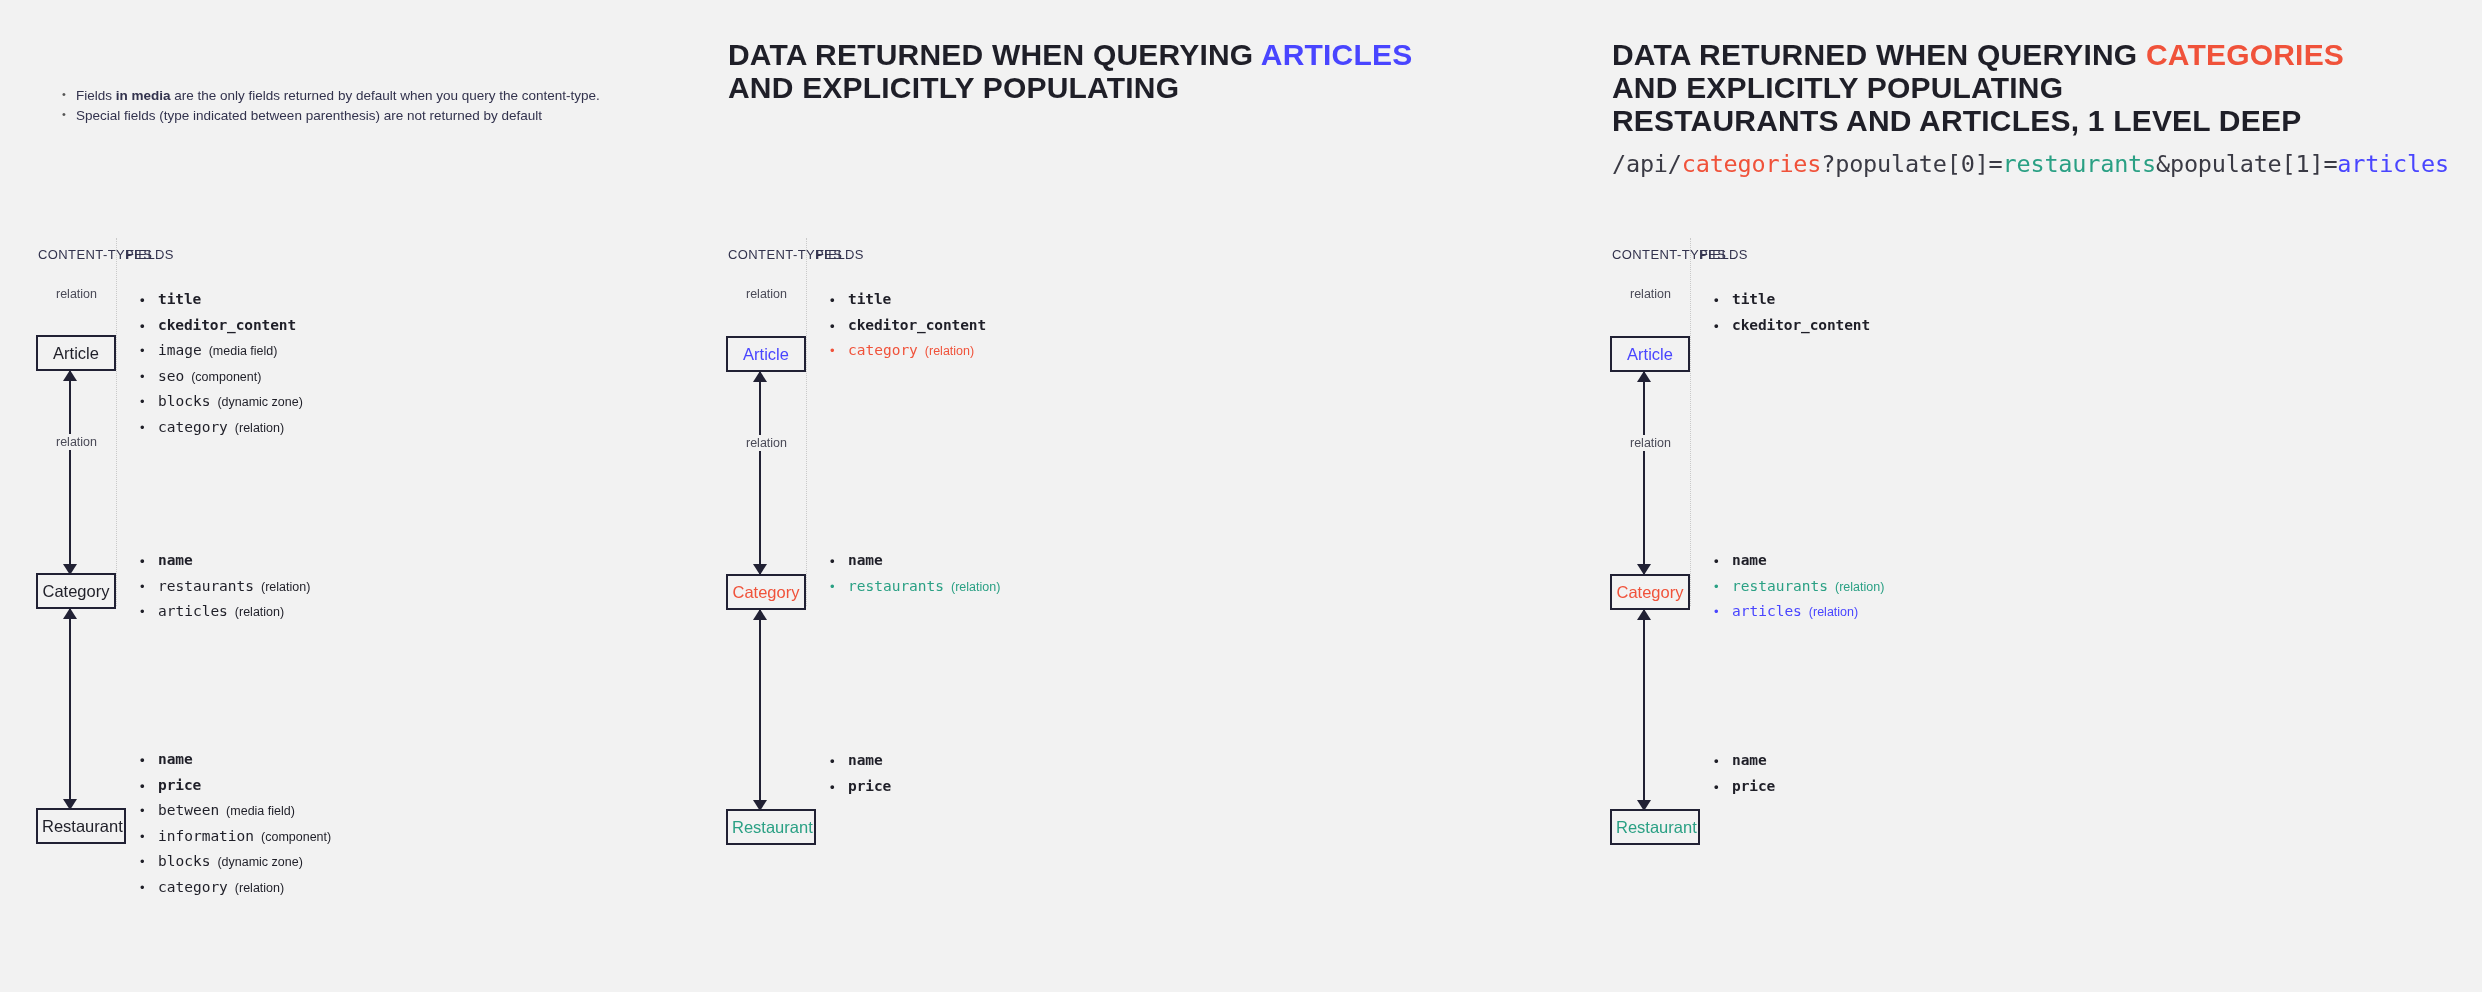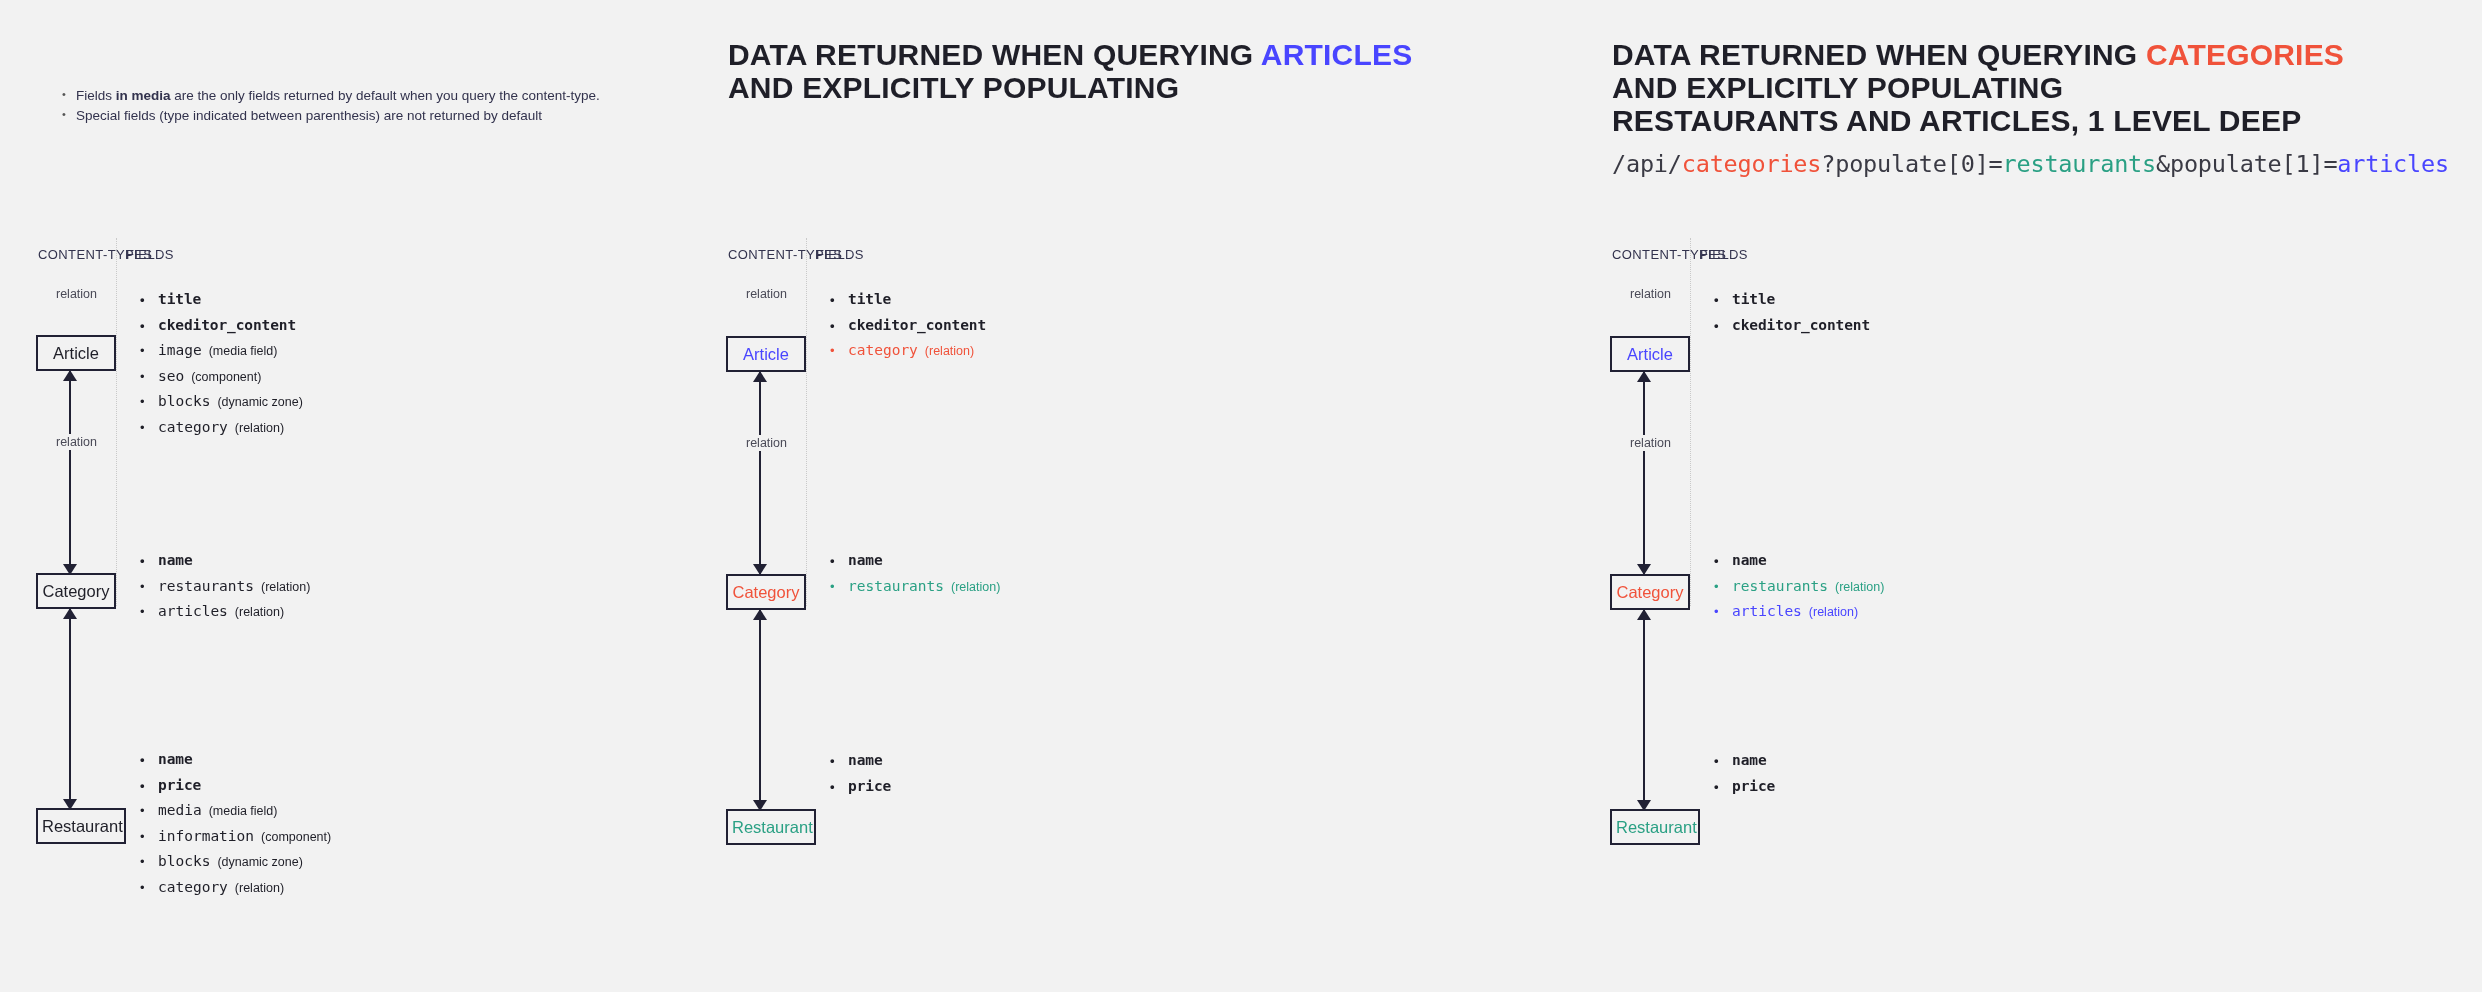--- a/index.html
+++ b/index.html
@@ -177,21 +177,21 @@
 
   <div class="fieldlist" style="left:138px;top:548px">
     <div class="field-row bold"><span>name</span></div>
     <div class="field-row"><span>restaurants</span><span class="ftype">(relation)</span></div>
     <div class="field-row"><span>articles</span><span class="ftype">(relation)</span></div>
   </div>
 
   <div class="fieldlist" style="left:138px;top:747px">
     <div class="field-row bold"><span>name</span></div>
     <div class="field-row bold"><span>price</span></div>
-    <div class="field-row"><span>media</span><span class="ftype">(media field)</span></div>
+    <div class="field-row"><span>between</span><span class="ftype">(media field)</span></div>
     <div class="field-row"><span>information</span><span class="ftype">(component)</span></div>
     <div class="field-row"><span>blocks</span><span class="ftype">(dynamic zone)</span></div>
     <div class="field-row"><span>category</span><span class="ftype">(relation)</span></div>
   </div>
 </div>
 
 <div class="panel" id="panel-1">
 
   <div class="panel-title">
     <div>DATA RETURNED WHEN QUERYING <span class="hl-blue">ARTICLES</span></div>

